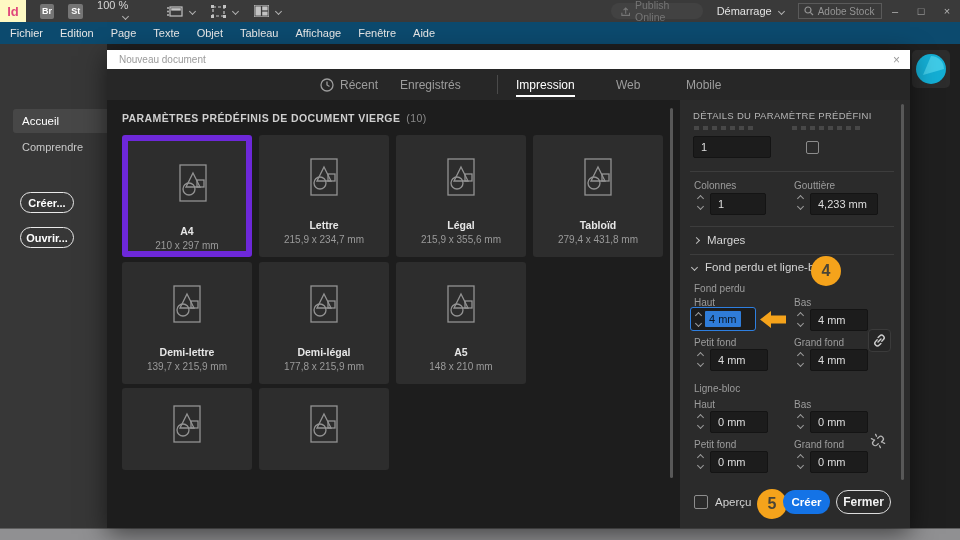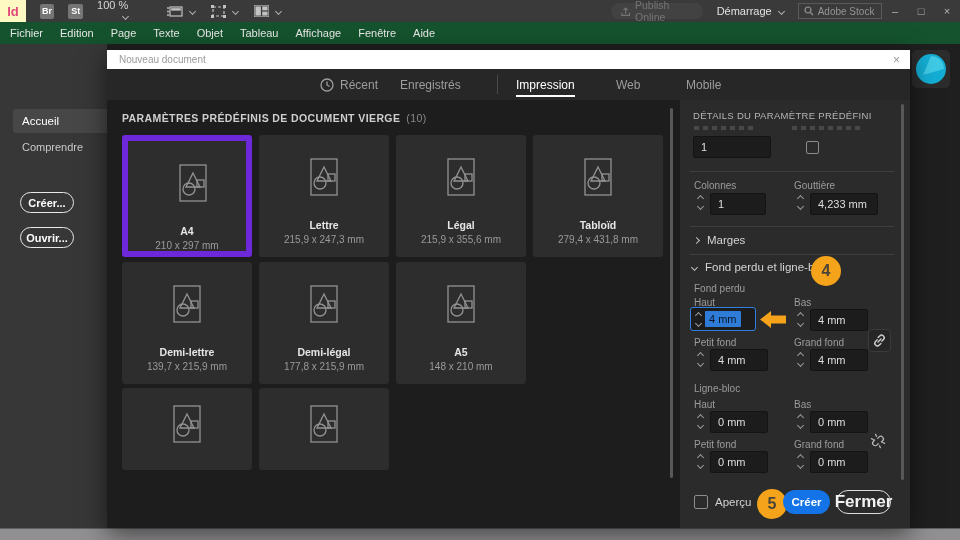--- a/index.html
+++ b/index.html
@@ -2,21 +2,21 @@
 <html><head>
 <meta charset="utf-8">
 <style>
   * { margin:0; padding:0; box-sizing:border-box; }
   html,body { width:960px; height:540px; overflow:hidden; }
   body { font-family:"Liberation Sans","DejaVu Sans",sans-serif; background:#1f1f1f; position:relative; color:#ddd; }
   .abs { position:absolute; }
 
   
   .topbar { left:0; top:0; width:960px; height:22px; background:#3a3a3a; display:flex; align-items:center; }
-  .menubar { left:0; top:22px; width:960px; height:22px; background:#14532d; display:flex; align-items:center; padding-left:10px; gap:17px; }
+  .menubar { left:0; top:22px; width:960px; height:22px; background:#0c4a6e; display:flex; align-items:center; padding-left:10px; gap:17px; }
   .menubar span { font-size:11px; color:#e6e6e6; cursor:default; }
   .idlogo { width:30px; height:22px; background:#fef9c3; color:#e0487c; font-weight:bold; font-size:13px; display:flex; align-items:center; justify-content:center; }
   .badge { width:17px; height:15px; background:#757575; color:#fff; font-size:9px; font-weight:bold; display:flex; align-items:center; justify-content:center; border-radius:2px; margin-left:14px; }
   .zoomval { color:#d6d6d6; font-size:11px; margin-left:14px; }
   .chev { display:inline-block; width:5px; height:5px; border-left:1.4px solid #b0b0b0; border-bottom:1.4px solid #b0b0b0; transform:rotate(-45deg); margin-left:7px; vertical-align:2px; }
   .tbicon { margin-left:16px; display:flex; align-items:center; }
   .publish { margin-left:330px; height:16px; padding:0 10px; border-radius:9px; background:#424242; color:#757575; font-size:10.5px; display:flex; align-items:center; gap:5px; }
   .demarrage { margin-left:14px; color:#e2e2e2; font-size:11px; display:flex; align-items:center; }
   .stocksearch { margin-left:14px; width:96px; height:16px; background:#3a3a3a; border:1px solid #5a5a5a; display:flex; align-items:center; padding:3px 5px; gap:4px; color:#949494; font-size:10px; }
   .wctl { margin-left:auto; display:flex; }
@@ -76,21 +76,21 @@
   .spin .u { width:5px;height:5px;border-left:1.4px solid #9a9a9a;border-bottom:1.4px solid #9a9a9a; transform:rotate(135deg); }
   .spin .d { width:5px;height:5px;border-left:1.4px solid #9a9a9a;border-bottom:1.4px solid #9a9a9a; transform:rotate(-45deg); }
   .selfield { position:absolute; border:1.6px solid #2e7fe0; border-radius:3px; background:#1c1c1c; display:flex; align-items:center; height:24px; }
   .selfield .spin2 { width:14px; display:flex; flex-direction:column; align-items:center; gap:3px; }
   .selfield .spin2 i { display:block; width:5px;height:5px;border-left:1.4px solid #9a9a9a;border-bottom:1.4px solid #9a9a9a; }
   .selfield .spin2 i.u{ transform:rotate(135deg);} .selfield .spin2 i.d{ transform:rotate(-45deg);}
   .selfield .val { background:#2f7cd8; color:#0a1726; font-size:11px; padding:2px 4px; border-radius:1px; }
   .linkbox { position:absolute; width:23px; height:23px; background:#262626; border:1px solid #3b3b3b; border-radius:4px; display:flex; align-items:center; justify-content:center; }
   .annot { position:absolute; width:30px; height:30px; border-radius:50%; background:#f5a31b; color:#4a4436; font-size:16px; font-weight:bold; display:flex; align-items:center; justify-content:center; z-index:5; }
   .createbtn { position:absolute; width:47px; height:24px; border-radius:12px; background:#1473e6; color:#fff; font-size:11.5px; font-weight:bold; display:flex; align-items:center; justify-content:center; z-index:6; border:none; }
-  .closebtn { position:absolute; width:55px; height:24px; border-radius:12px; border:1.8px solid #dcdcdc; color:#f2f2f2; font-size:17px; font-weight:bold; display:flex; align-items:center; justify-content:center; background:transparent; z-index:6; }
+  .closebtn { position:absolute; width:55px; height:24px; border-radius:12px; border:1.8px solid #dcdcdc; color:#f2f2f2; font-size:12px; font-weight:bold; display:flex; align-items:center; justify-content:center; background:transparent; z-index:6; }
   svg { display:block; }
 </style>
 </head>
 <body>
 
 <div class="abs topbar">
   <div class="idlogo">Id</div>
   <div class="badge">Br</div>
   <div class="badge">St</div>
   <span class="zoomval"><span>100 %</span><span class="chev" style="margin-left:26px"></span></span>
@@ -225,21 +225,21 @@
     <div class="card" style="left:152px;top:35px">
       <span class="ico">
           <svg width="40" height="50" viewBox="0 0 40 50">
             <rect x="7" y="2" width="26" height="36" fill="none" stroke="#939393" stroke-width="1.3"></rect>
             <path d="M20 10 L27 24 H13 Z" fill="none" stroke="#939393" stroke-width="1.3"></path>
             <rect x="24" y="17" width="7" height="7" fill="none" stroke="#939393" stroke-width="1.3"></rect>
             <circle cx="16" cy="26" r="6" fill="none" stroke="#939393" stroke-width="1.3"></circle>
           </svg>
         </span>
       <div class="nm">Lettre</div>
-      <div class="sz">215,9 x 247,3 mm</div>
+      <div class="sz">215,9 x 234,7 mm</div>
     </div>
     <div class="card" style="left:289px;top:35px">
       <span class="ico">
           <svg width="40" height="50" viewBox="0 0 40 50">
             <rect x="7" y="2" width="26" height="36" fill="none" stroke="#939393" stroke-width="1.3"></rect>
             <path d="M20 10 L27 24 H13 Z" fill="none" stroke="#939393" stroke-width="1.3"></path>
             <rect x="24" y="17" width="7" height="7" fill="none" stroke="#939393" stroke-width="1.3"></rect>
             <circle cx="16" cy="26" r="6" fill="none" stroke="#939393" stroke-width="1.3"></circle>
           </svg>
         </span>

